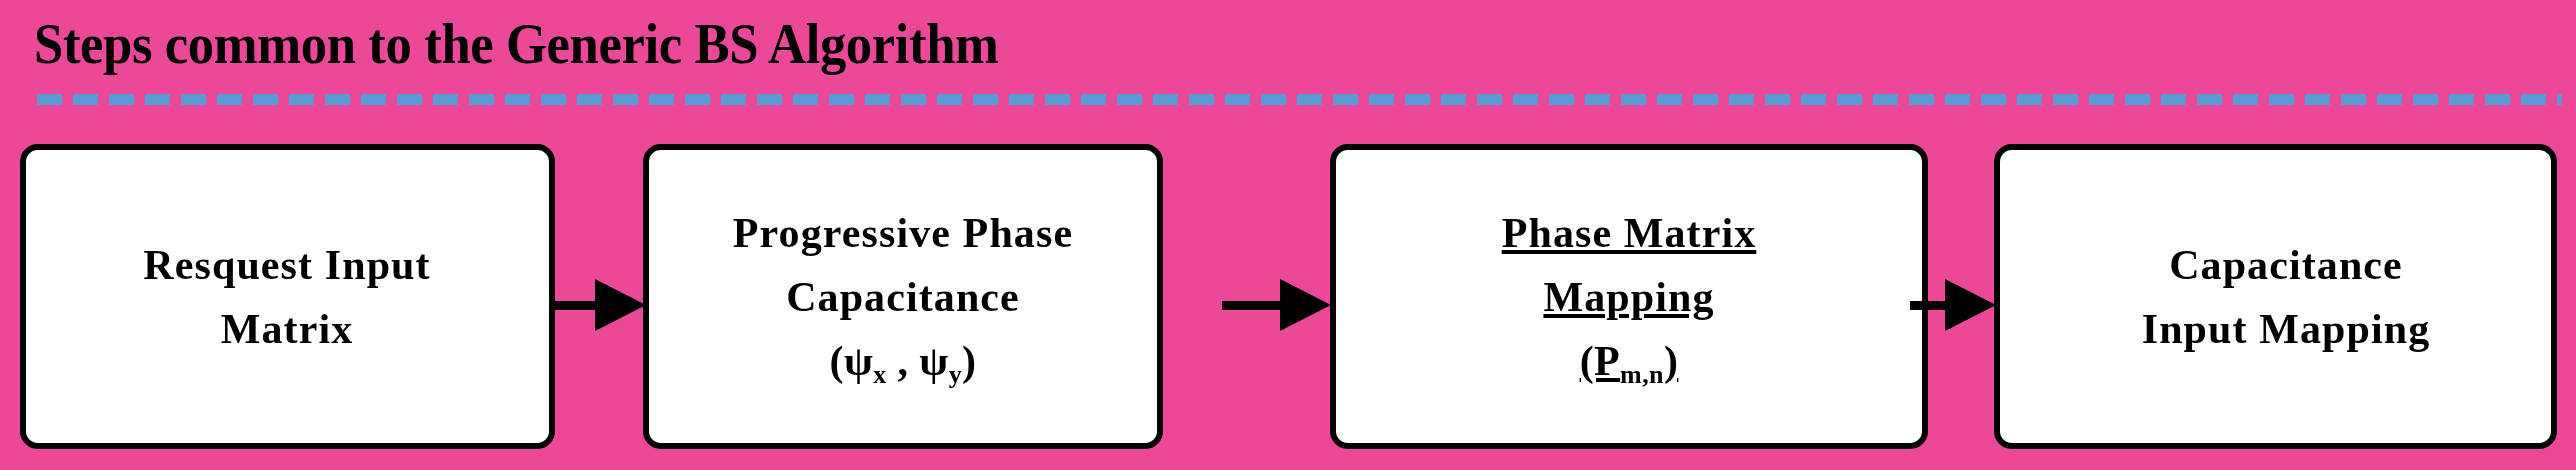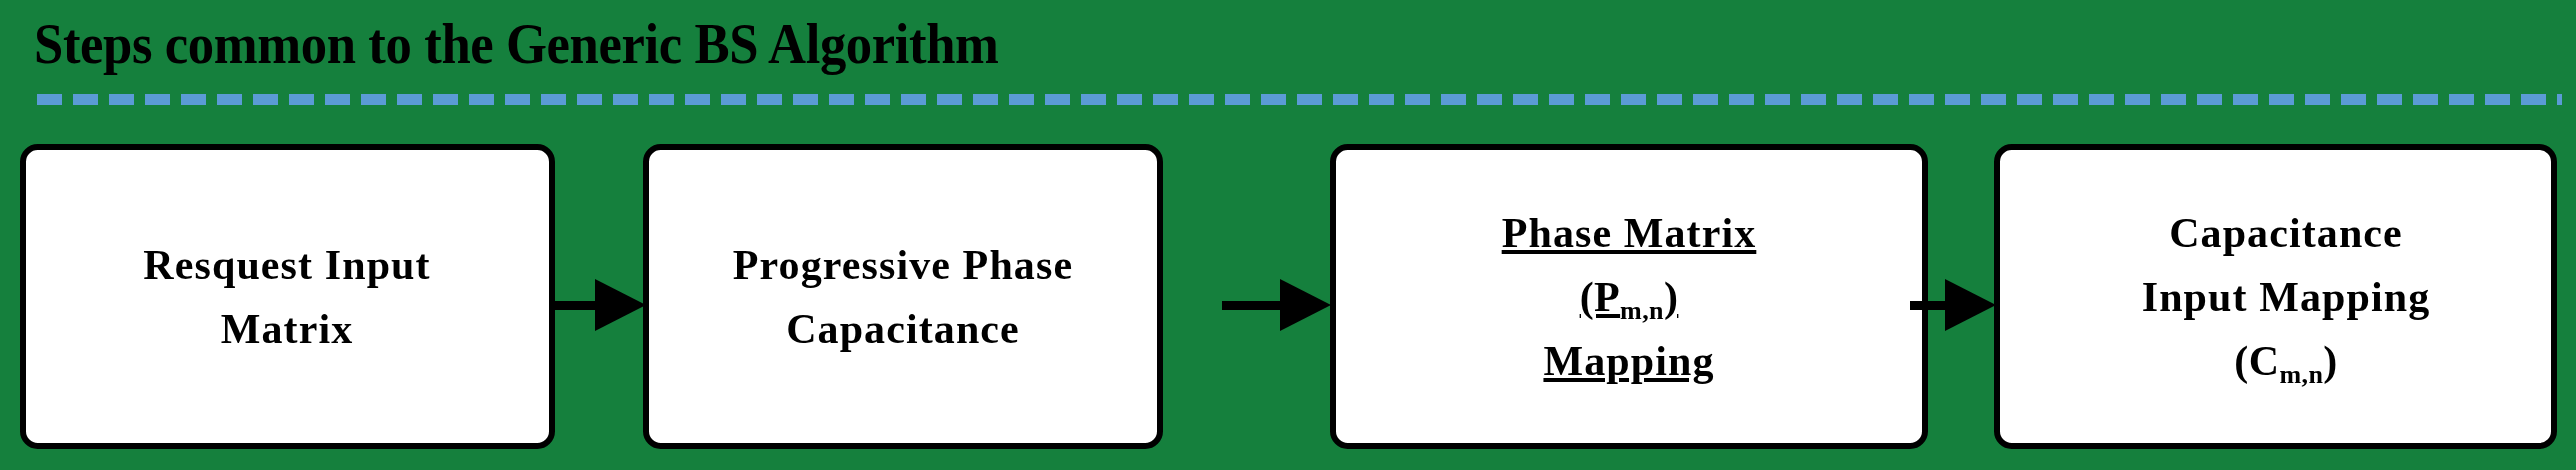--- a/index.html
+++ b/index.html
@@ -9,21 +9,21 @@
     background: #ffffff;
   }
   body {
     font-family: "Liberation Serif", "DejaVu Serif", serif;
   }
 
   #canvas {
     position: relative;
     width: 2576px;
     height: 470px;
-    background: #15803d;
+    background: #ec4899;
     overflow: hidden;
   }
 
   
   .title {
     position: absolute;
     left: 34px;
     top: 1.8px;
     font-family: "Liberation Serif", "DejaVu Serif", serif;
     font-weight: bold;
@@ -152,39 +152,39 @@
     </div>
 
     <div class="arrow" id="arrow-1">
       <div class="shaft"></div>
       <div class="head"></div>
     </div>
 
     <div class="step-box" id="box-2">
       <div class="box-line">Progressive Phase</div>
       <div class="box-line">Capacitance</div>
+      <div class="box-line sym"><span>(ψ</span><sub>x</sub><span> , ψ</span><sub>y</sub><span>)</span></div>
     </div>
 
     <div class="arrow" id="arrow-2">
       <div class="shaft"></div>
       <div class="head"></div>
     </div>
 
     <div class="step-box" id="box-3">
       <div class="box-line">Phase Matrix</div>
+      <div class="box-line">Mapping</div>
       <div class="box-line sym"><span>(P</span><sub>m,n</sub><span>)</span></div>
-      <div class="box-line">Mapping</div>
     </div>
 
     <div class="arrow" id="arrow-3">
       <div class="shaft"></div>
       <div class="head"></div>
     </div>
 
     <div class="step-box" id="box-4">
       <div class="box-line">Capacitance</div>
       <div class="box-line">Input Mapping</div>
-      <div class="box-line sym"><span>(C</span><sub>m,n</sub><span>)</span></div>
     </div>
 
   </div>
 </div>
 
 
 </body></html>

